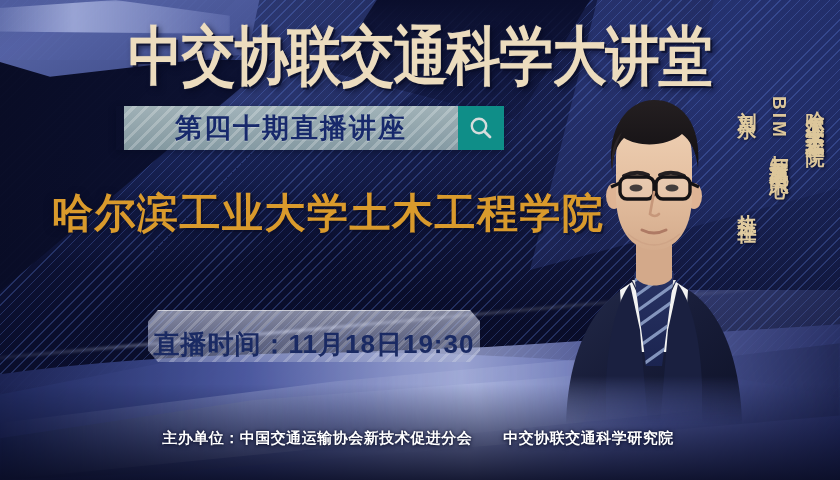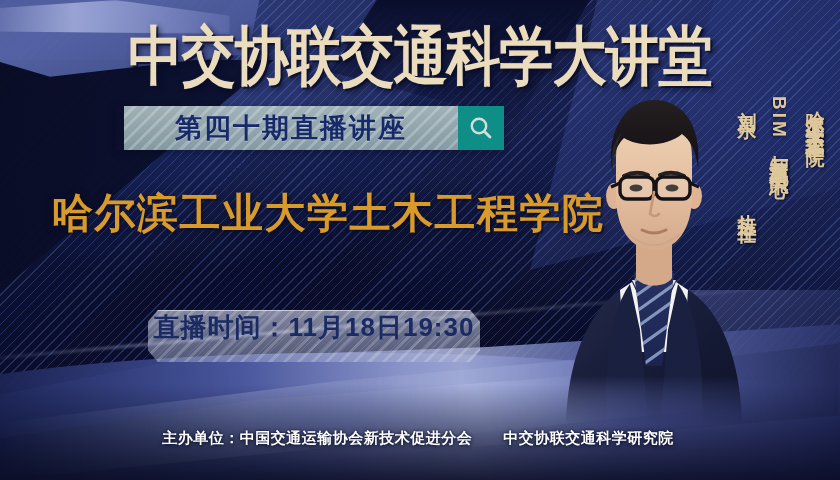--- a/index.html
+++ b/index.html
@@ -252,21 +252,21 @@
 
   
   .time-pill {
     position: absolute;
     left: 148px;
     top: 310px;
     width: 332px;
     height: 52px;
     z-index: 6;
     display: flex;
-    align-items: flex-start;
+    align-items: flex-end;
     justify-content: center;
     background: linear-gradient(180deg, rgba(208,212,232,0.62) 0%, rgba(186,192,220,0.52) 50%, rgba(168,176,208,0.46) 100%);
     clip-path: polygon(3% 0%, 97% 0%, 100% 22%, 100% 78%, 97% 100%, 3% 100%, 0% 78%, 0% 22%);
     border-radius: 10px;
     box-shadow:
       inset 0 1px 0 rgba(255,255,255,0.55),
       0 3px 10px rgba(6,10,34,0.35);
     overflow: hidden;
   }
   .time-pill::before {

